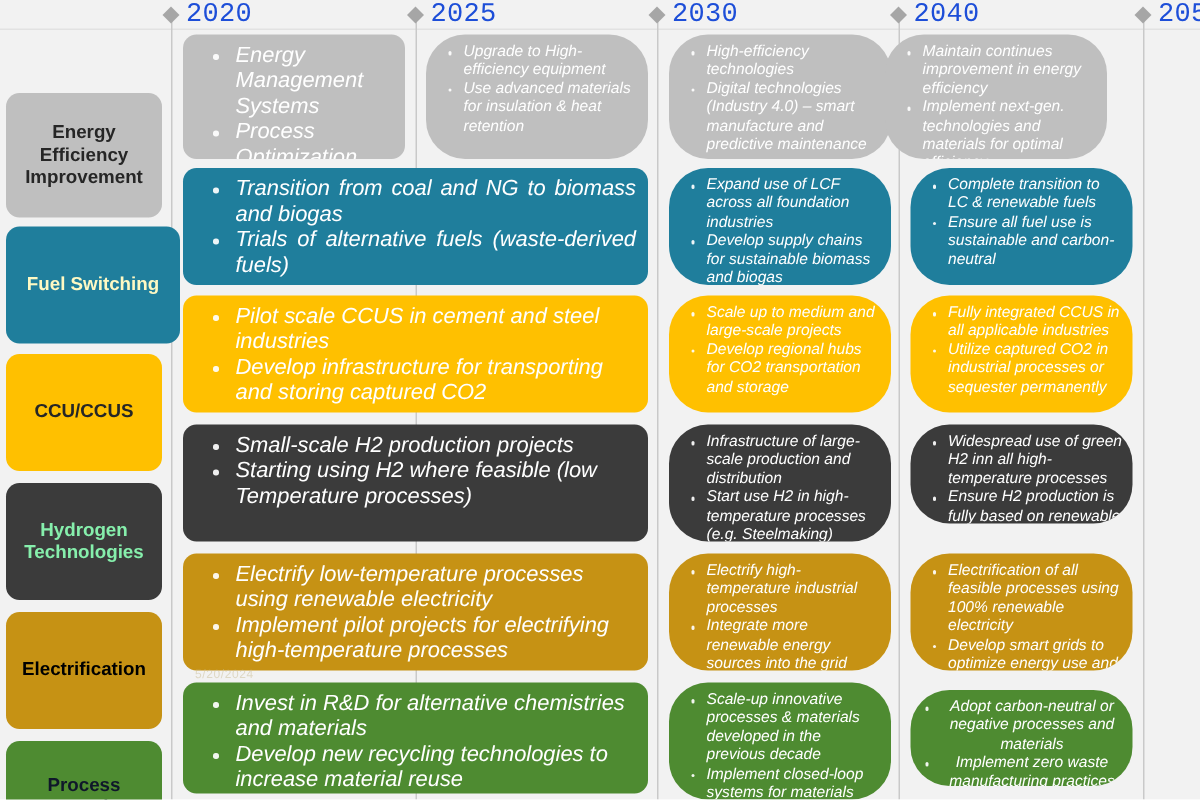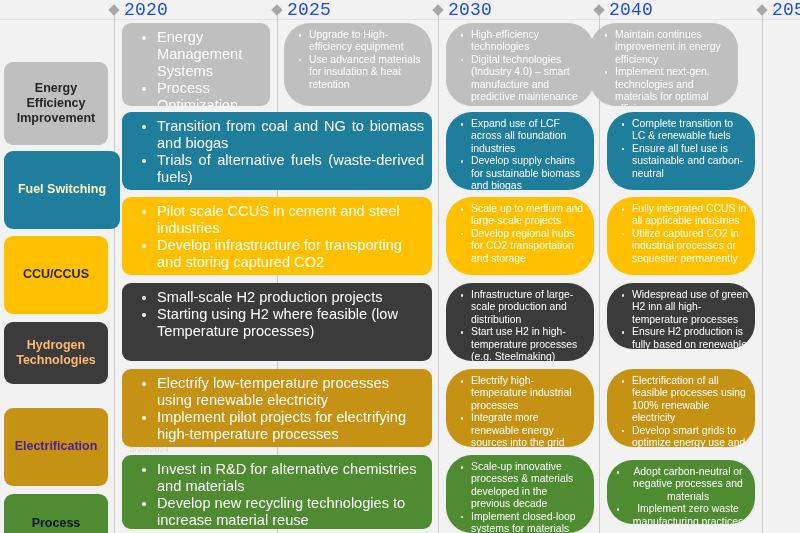--- a/index.html
+++ b/index.html
@@ -84,20 +84,21 @@
     font-family: "Liberation Sans", sans-serif;
     margin-top: 39px;
   }
 
   .card {
     position: absolute;
     border-radius: 9px;
     padding: 5px 6px 5px 4px;
     overflow: hidden;
     color: #ffffff;
+    font-style: italic;
   }
 
   .card ul {
     margin: 0;
     padding: 0;
     list-style: none;
   }
   .card li {
     position: relative;
     padding-left: 17px;
@@ -277,21 +278,21 @@
 
     <div class="card small" style="left:607px;top:0;width:148px;height:78px;background:#FFC000">
       <ul>
         <li>Fully integrated CCUS in all applicable industries</li>
         <li>Utilize captured CO2 in industrial processes or sequester permanently</li>
       </ul>
     </div>
   </div>
 
   <div class="row" style="top:283px;height:78px">
-    <div class="cat-label" style="top:0;height:62px;width:104px;background:#3B3B3B;color:#fdba74">
+    <div class="cat-label" style="top:0;height:78px;width:104px;background:#3B3B3B;color:#86efac">
       <span>Hydrogen Technologies</span>
     </div>
 
     <div class="card big" style="left:122px;top:0;width:310px;height:78px;background:#3B3B3B">
       <ul>
         <li>Small-scale H2 production projects</li>
         <li>Starting using H2 where feasible (low Temperature processes)</li>
       </ul>
     </div>
 
@@ -304,21 +305,21 @@
 
     <div class="card small" style="left:607px;top:0;width:148px;height:66px;background:#3B3B3B">
       <ul>
         <li>Widespread use of green H2 inn all high-temperature processes</li>
         <li>Ensure H2 production is fully based on renewable energy</li>
       </ul>
     </div>
   </div>
 
   <div class="row" style="top:369px;height:78px">
-    <div class="cat-label" style="top:0;height:78px;width:104px;background:#C69214;color:#4c1d95">
+    <div class="cat-label" style="top:0;height:78px;width:104px;background:#C69214;color:#000000">
       <span>Electrification</span>
     </div>
 
     <div class="card big" style="left:122px;top:0;width:310px;height:78px;background:#C69214">
       <ul>
         <li>Electrify low-temperature processes using renewable electricity</li>
         <li>Implement pilot projects for electrifying high-temperature processes</li>
       </ul>
     </div>
 

